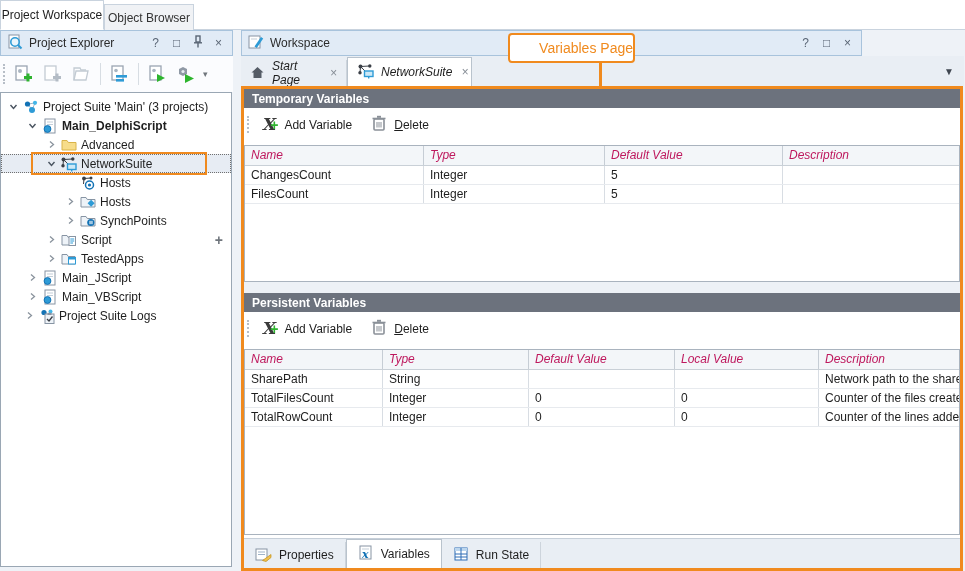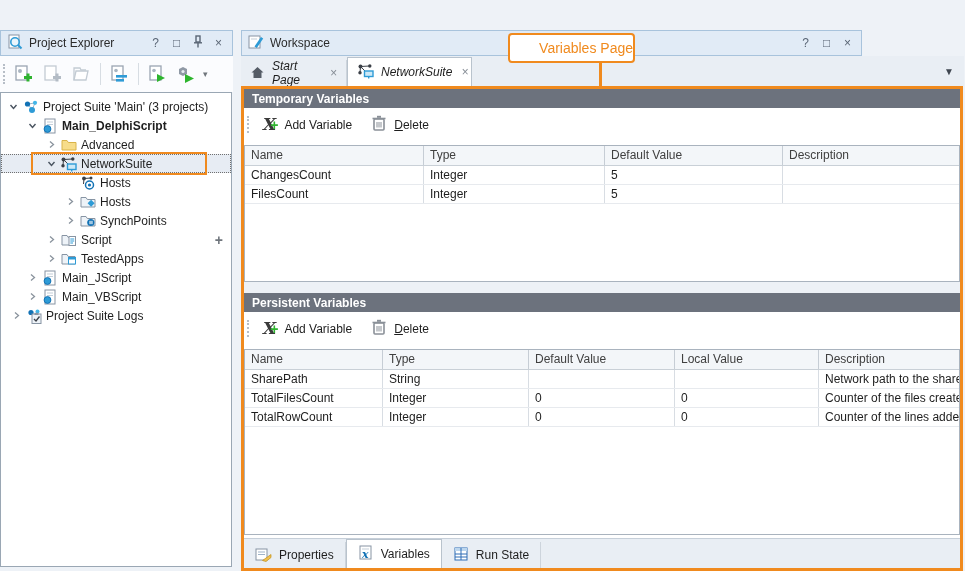--- a/index.html
+++ b/index.html
@@ -67,21 +67,21 @@
   .mnemonic { display:inline-block; }
   .mnemonic::first-letter { text-decoration:underline; }
 
   .vtable { border:1px solid #a9b3be; background:#fff; display:flex; flex-direction:column;
             margin:4px 0 0 0; flex:none; overflow:hidden; }
   .vtable.grow { flex:1; margin-bottom:3px; }
   .vrow { display:flex; flex:none; height:19px; }
   .vrow.vhead { height:20px; background:#f3f6f9; border-bottom:1px solid #c9d0d7; }
   .vrow.data { border-bottom:1px solid #e7eaee; }
   .vcell { padding:2px 6px; border-right:1px solid #d8dde3; white-space:nowrap; overflow:hidden; flex:none; }
-  .vhead .vcell { border-right:1px solid #c6cdd5; color:#404040; }
+  .vhead .vcell { border-right:1px solid #c6cdd5; color:#be185d;font-style:italic; }
   .vcell.last { flex:1; border-right:none; }
   .vfill { flex:1; }
   .secgap { height:11px; background:#edf1f6; flex:none; }
 
   .bottom-tabs { height:30px; background:#e9eef4; border-top:1px solid #c6cfd9;
                  display:flex; align-items:flex-end; flex:none; }
   .btab { height:26px; display:flex; align-items:center; gap:7px; padding:0 11px;
           border-right:1px solid #cdd4dc; cursor:default; }
   .btab.active { background:#fff; border:1px solid #b9c3cd; border-bottom:none; height:29px; }
 
@@ -89,20 +89,28 @@
   .callout { position:absolute; left:508px; top:33px; width:127px; height:30px; background:#fff;
              border:2px solid #F08A1E; border-radius:4px; display:flex; align-items:center;
              justify-content:flex-end; color:#F08A1E; font-size:14px; z-index:10; }
   .callout-stem { position:absolute; left:599px; top:62px; width:3px; height:27px; background:#F08A1E; z-index:9; }
 </style>
 </head>
 <body>
 
 <div class="app">
 
+  <div class="apptabs">
+    <div class="apptab active">
+      <span>Project Workspace</span>
+    </div>
+    <div class="apptab inactive">
+      <span>Object Browser</span>
+    </div>
+  </div>
 
   <div class="explorer">
     <div class="panel-head">
       <span>
         <svg width="16" height="16">
             <rect x="2" y="1" width="10" height="13" fill="#fff" stroke="#8794a3"></rect>
             <circle cx="8" cy="8" r="4.2" fill="#eaf5fc" stroke="#2e9bd6" stroke-width="1.6"></circle>
             <line x1="11" y1="11" x2="14.5" y2="14.5" stroke="#2e9bd6" stroke-width="2"></line>
           </svg>
       </span>
@@ -348,21 +356,21 @@
             <svg width="16" height="16">
               <rect x="3" y="1" width="10" height="14" fill="#fff" stroke="#8794a3"></rect>
               <line x1="5" y1="4" x2="11" y2="4" stroke="#c3cdd7"></line>
               <line x1="5" y1="6.5" x2="11" y2="6.5" stroke="#c3cdd7"></line>
               <circle cx="5.5" cy="11" r="3.4" fill="#2e9bd6" stroke="#1272b5"></circle>
             </svg>
           </span>
         <span class="tlabel">Main_VBScript</span>
       </div>
 
-      <div class="titem" style="padding-left:7px">
+      <div class="titem" style="padding-left:20px">
         <span class="caret">
             <svg width="9" height="9">
               <path d="M3 1.5 L6.5 4.5 L3 7.5" fill="none" stroke="#8a939d" stroke-width="1.3"></path>
             </svg>
           </span>
         <span class="ticon">
             <svg width="16" height="16">
               <circle cx="5" cy="4.5" r="2.6" fill="#1272b5"></circle>
               <circle cx="11.5" cy="3.5" r="2" fill="#43b6e8"></circle>
               <rect x="6" y="6" width="9" height="9.5" fill="#eef3f8" stroke="#8794a3"></rect>

